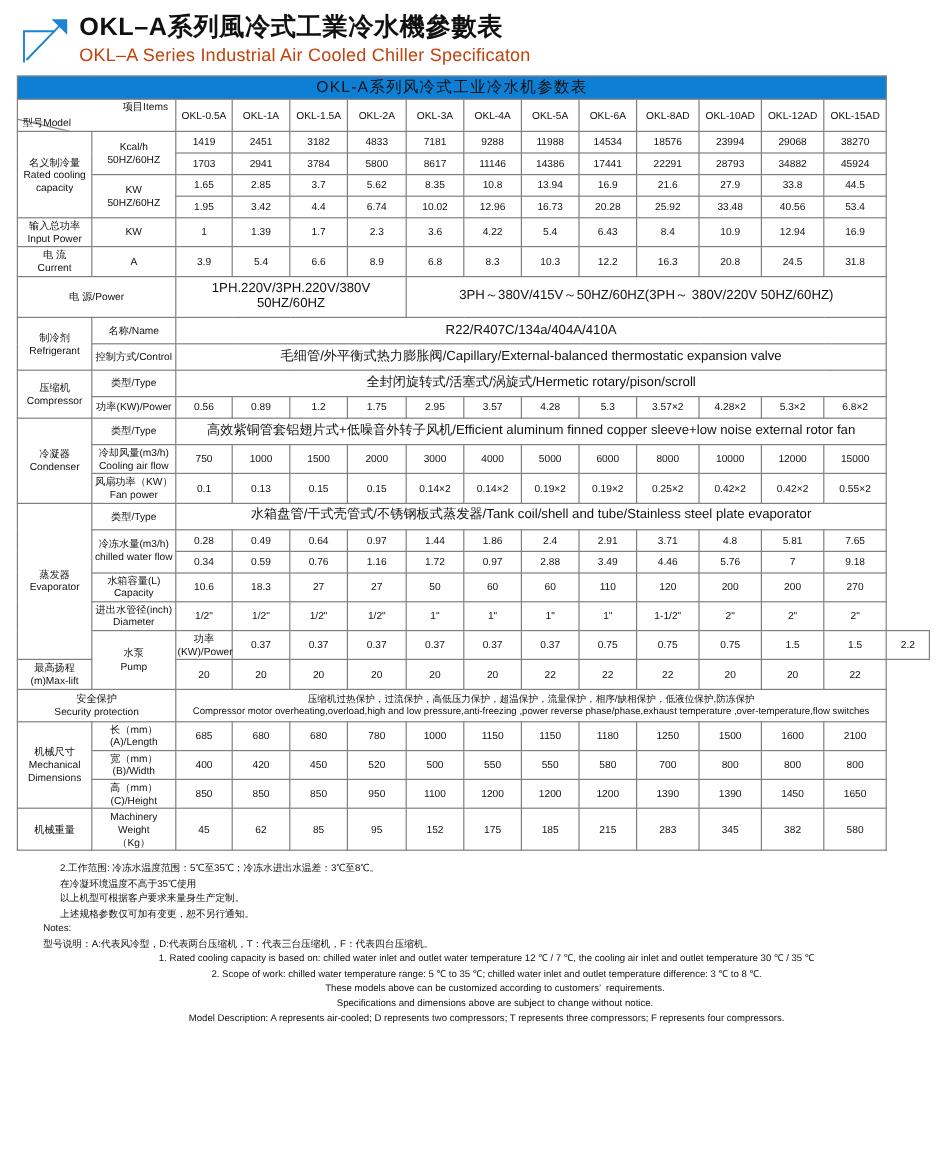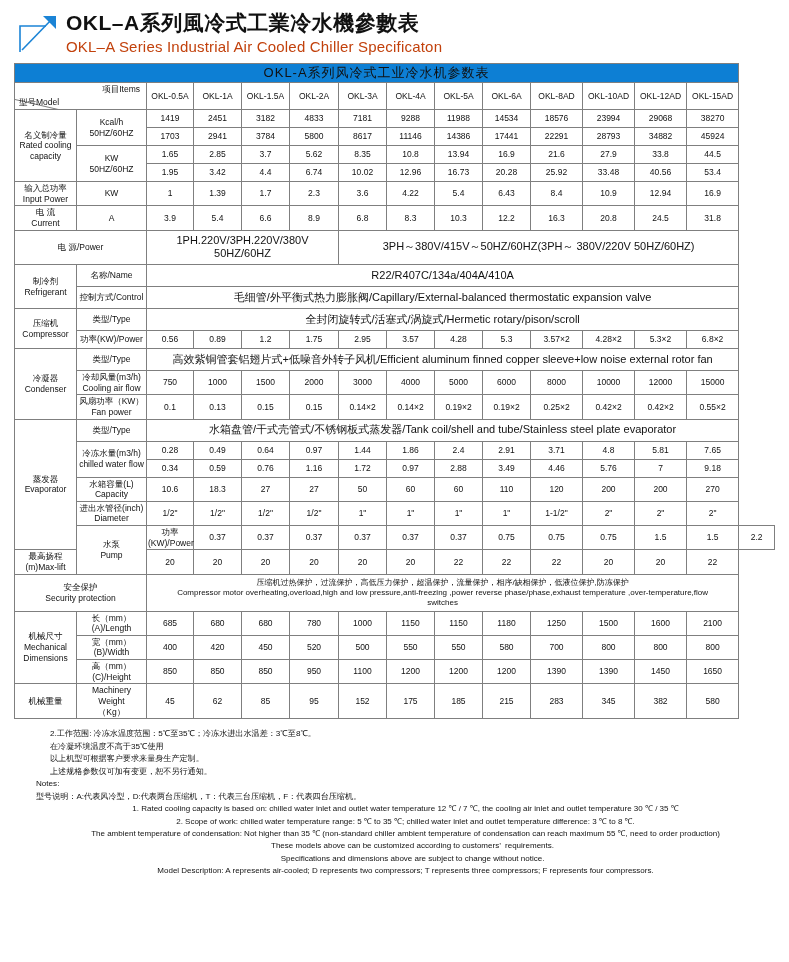--- a/index.html
+++ b/index.html
@@ -120,21 +120,21 @@
     line-height: 1.35;
   }
   .lbl .en { display: block; }
   .wide-text {
     font-size: 11px;
     padding: 3px 4px !important;
   }
   .sec-text {
     font-size: 8px;
     text-align: left;
-    padding: 3px 16px !important;
+    padding: 3px 6px !important;
     line-height: 1.45;
   }
   .lrow td { height: 15px; }
 
   
   .notes {
     margin-top: 9px;
     padding-left: 22px;
     font-size: 8.1px;
     line-height: 1.55;
@@ -598,19 +598,18 @@
 
   <div class="notes">
     <div class="ind1">2.工作范围: 冷冻水温度范围：5℃至35℃；冷冻水进出水温差：3℃至8℃。</div>
     <div class="ind1">在冷凝环境温度不高于35℃使用</div>
     <div class="ind1">以上机型可根据客户要求来量身生产定制。</div>
     <div class="ind1">上述规格参数仅可加有变更，恕不另行通知。</div>
     <div>Notes:</div>
     <div>型号说明：A:代表风冷型，D:代表两台压缩机，T：代表三台压缩机，F：代表四台压缩机。</div>
     <div class="en">1. Rated cooling capacity is based on: chilled water inlet and outlet water temperature 12 ℃ / 7 ℃, the cooling air inlet and outlet temperature 30 ℃ / 35 ℃</div>
     <div class="en">2. Scope of work: chilled water temperature range: 5 ℃ to 35 ℃; chilled water inlet and outlet temperature difference: 3 ℃ to 8 ℃.</div>
-    <div class="en">The ambient temperature of condensation: Not higher than 35 ℃ (non-standard chiller ambient temperature of condensation can reach maximum 55 ℃, need to order production)</div>
     <div class="en ind1">These models above can be customized according to customers’  requirements.</div>
     <div class="en ind1">Specifications and dimensions above are subject to change without notice.</div>
     <div class="en">Model Description: A represents air-cooled; D represents two compressors; T represents three compressors; F represents four compressors.</div>
   </div>
 
 </div>
 
 </body></html>

